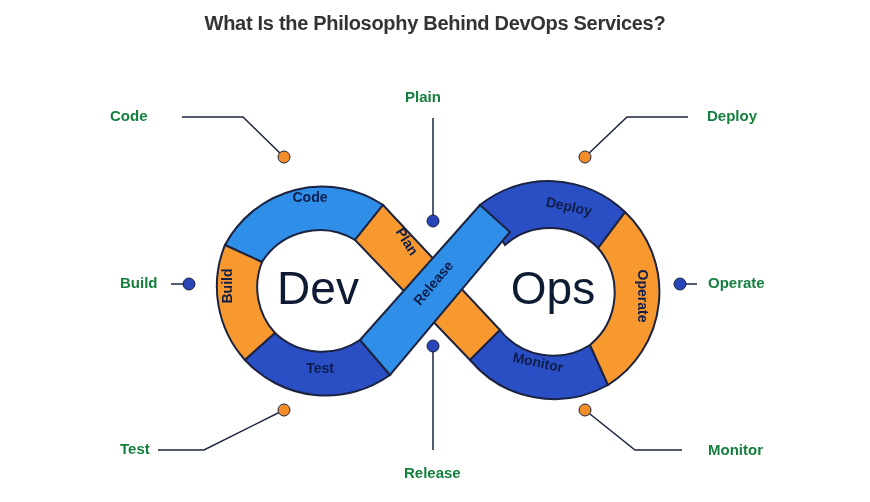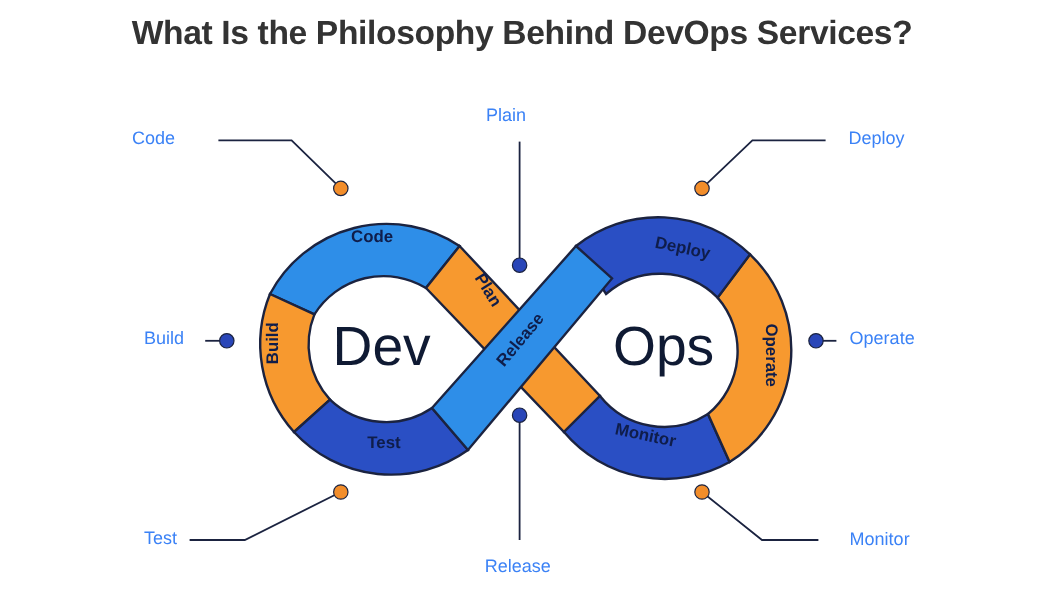--- a/index.html
+++ b/index.html
@@ -1,18 +1,18 @@
 <!DOCTYPE html>
 <html><head>
 <meta charset="utf-8">
 <style>
   html,body{margin:0;padding:0;background:#ffffff;}
   body{width:870px;height:502px;overflow:hidden;position:relative;font-family:"Liberation Sans","DejaVu Sans",sans-serif;}
-  .title{position:absolute;left:0;top:12px;width:870px;text-align:center;font-size:28px;font-weight:bold;color:#333333;letter-spacing:-0.3px;}
-  .lbl{position:absolute;font-size:15px;font-weight:normal;color:#3b82f6;}
+  .title{position:absolute;left:0;top:12px;width:870px;text-align:center;font-size:20px;font-weight:bold;color:#333333;letter-spacing:-0.3px;}
+  .lbl{position:absolute;font-size:15px;font-weight:bold;color:#15803d;}
   svg.main{position:absolute;left:0;top:0;}
   .ring-text{font-family:"Liberation Sans","DejaVu Sans",sans-serif;font-weight:bold;font-size:14px;fill:#0f1d4a;}
   .big{font-family:"Liberation Sans","DejaVu Sans",sans-serif;font-size:46px;fill:#0f1a33;}
 </style>
 </head>
 <body>
 
 <div class="title">What Is the Philosophy Behind DevOps Services?</div>
 
 <svg class="main" width="870" height="502" viewBox="0 0 870 502">

